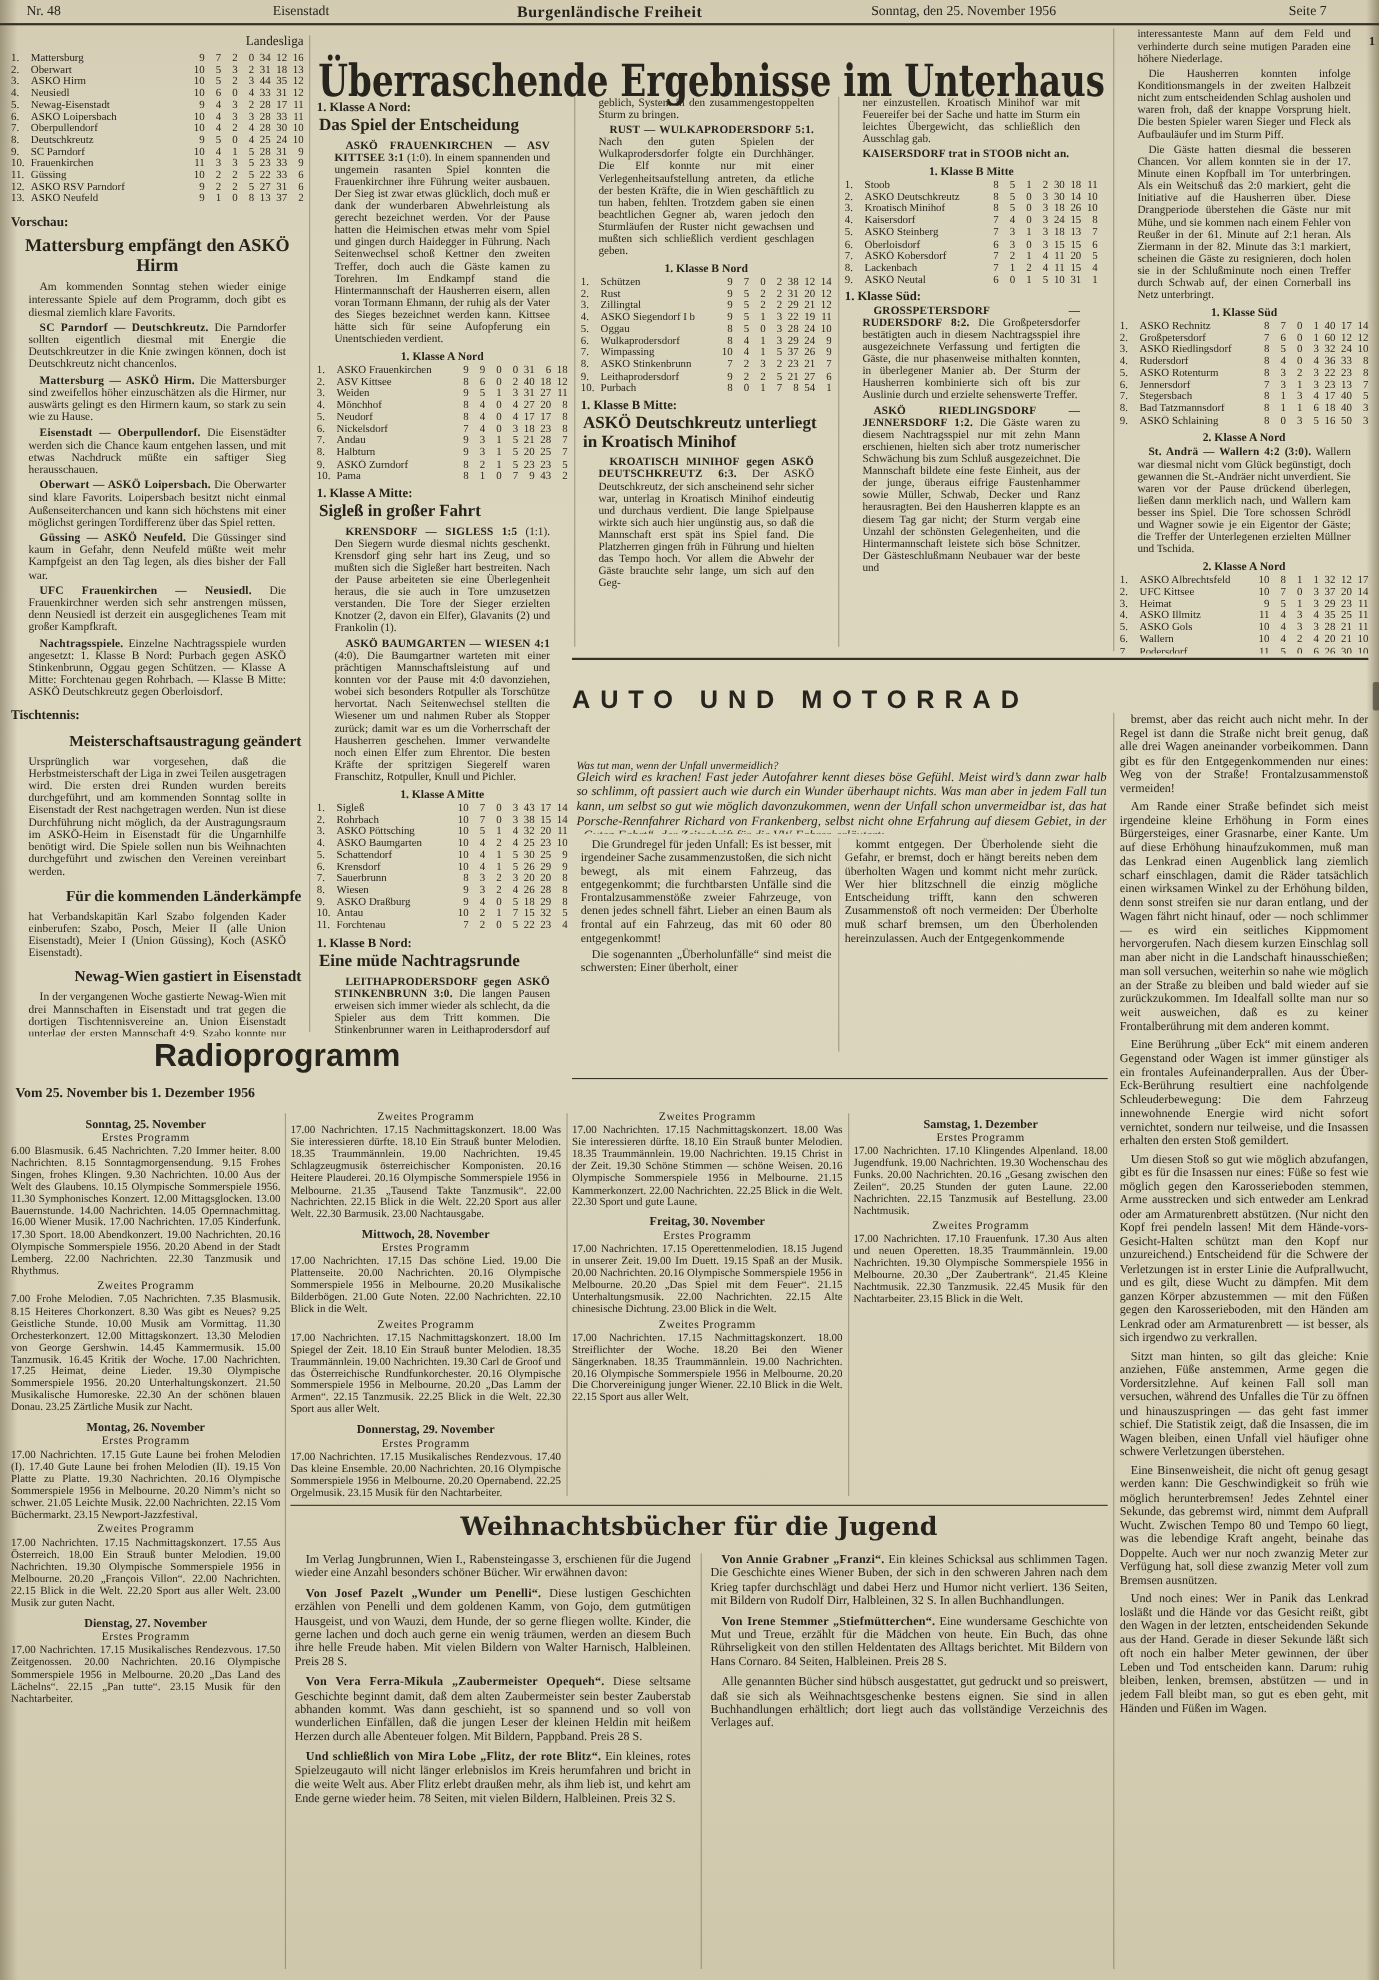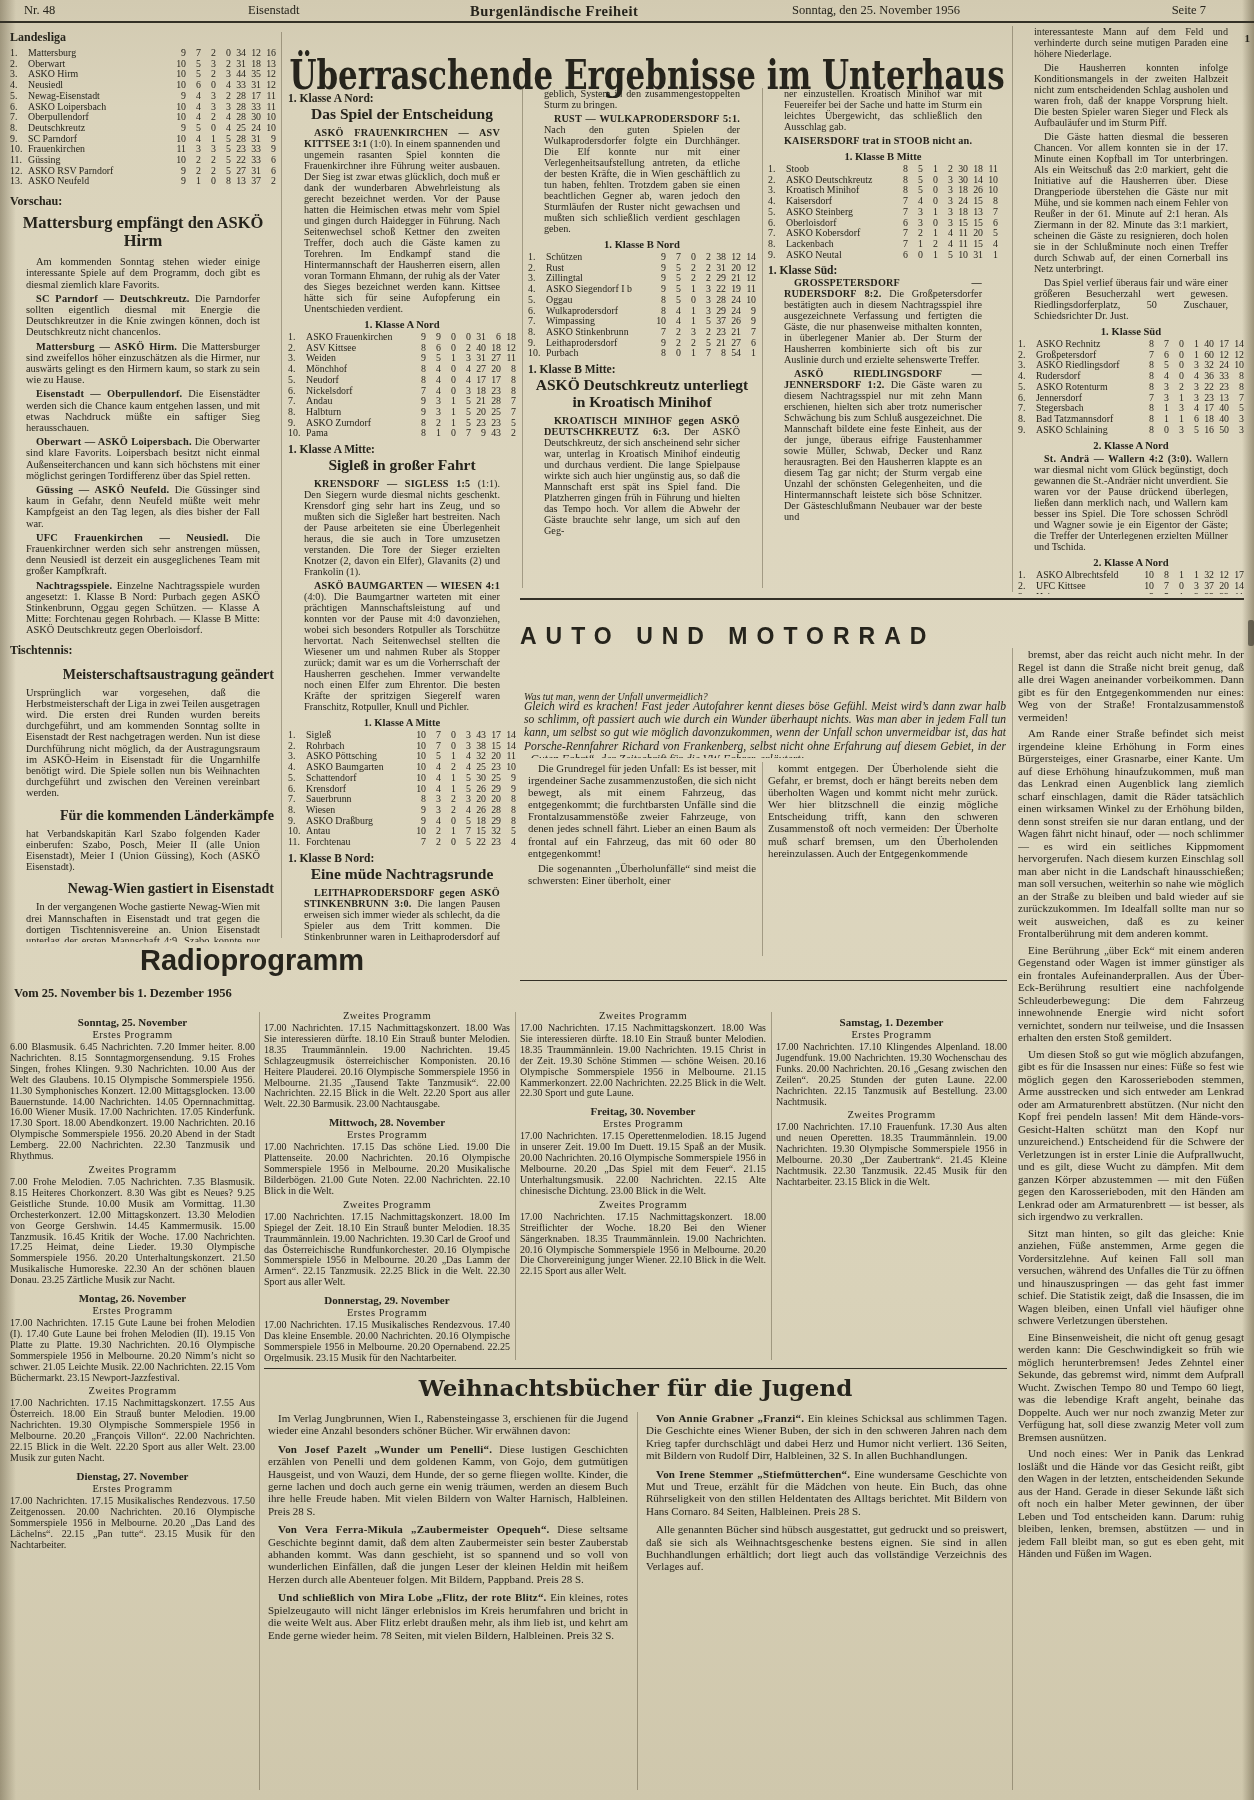--- a/index.html
+++ b/index.html
@@ -9,37 +9,37 @@
       linear-gradient(90deg, rgba(105,95,70,.5) 0px, rgba(0,0,0,0) 16px),
       linear-gradient(270deg, rgba(105,95,70,.55) 0px, rgba(0,0,0,0) 12px),
       linear-gradient(180deg,#d2cab1 0%,#dad3bb 6%,#ded7c0 38%,#d9d2b9 72%,#cfc7ac 100%);}
   .col{position:absolute;overflow:hidden;}
   
   .masthead{position:absolute;top:2px;left:0;width:100%;height:18px;font-size:12.5px;}
   .mh{position:absolute;top:1px;white-space:nowrap;}
   .mh-paper{font-weight:bold;font-size:14.5px;letter-spacing:.5px;}
   .rule{position:absolute;background:#333026;}
   
-  .lg-title{font-weight:bold;font-size:12px;text-align:left;margin:0 0 3px;}
+  .lg-title{font-weight:normal;font-size:12px;text-align:right;margin:0 0 3px;}
   .trow{display:flex;font-size:9.9px;line-height:10.7px;white-space:nowrap;}
   .trow .pos{width:18px;flex:none;}
   .trow .team{flex:1;overflow:hidden;}
   .trow .n{width:15px;flex:none;text-align:right;}
   .lt-title{font-weight:bold;font-size:10.6px;text-align:center;margin:5px 0 2px;}
   .ltable{margin:0 0 4px;}
   .vkicker{font-weight:bold;font-size:12px;margin:7px 0 1px;}
   .lheadline{font-size:16.5px;line-height:18px;font-weight:bold;text-align:center;margin:5px 4px 6px;}
   .sec-head{font-size:14px;line-height:16px;font-weight:bold;text-align:right;margin:9px 2px 4px;}
   .rep{font-size:10.4px;line-height:11.2px;text-align:justify;text-indent:10px;margin:0 16px 3px;}
   .rep b{letter-spacing:.2px;}
   .noind{text-indent:0;}
   
   .sports .rep{font-size:10.2px;line-height:11px;}
   .kicker{font-weight:bold;font-size:11.5px;margin:4px 0 1px;}
-  .subhead{font-size:15.5px;line-height:17px;font-weight:bold;text-align:center;margin:1px 2px 5px;}
+  .subhead{font-size:15.5px;line-height:17px;font-weight:bold;margin:1px 2px 5px;}
   .main-headline{position:absolute;left:286px;top:30px;width:722px;text-align:center;
     font-family:"DejaVu Serif",serif;font-weight:bold;font-size:31px;white-space:nowrap;
     transform:scaleY(1.3);transform-origin:center top;}
   
   .auto-title{position:absolute;left:520px;top:604px;width:724px;text-align:left;
     font-family:Liberation Sans, sans-serif;font-weight:bold;font-size:23px;letter-spacing:9px;white-space:nowrap;}
   .auto-sub{position:absolute;left:524px;top:650px;width:482px;text-align:center;font-weight:bold;font-size:20px;}
   .auto-q{position:absolute;left:524px;top:678px;width:482px;text-align:left;font-weight:normal;font-style:italic;font-size:10px;}
   .auto-intro{position:absolute;left:524px;top:700px;width:482px;height:58px;overflow:hidden;
     font-style:italic;font-size:11.6px;line-height:13.2px;text-align:justify;margin:0;}
@@ -755,21 +755,20 @@
       </div>
     <div class="kicker">1. Klasse Süd:</div>
     <p class="rep"><b>GROSSPETERSDORF — RUDERSDORF 8:2.</b> <span>Die Großpetersdorfer bestätigten auch in diesem Nachtragsspiel ihre ausgezeichnete Verfassung und fertigten die Gäste, die nur phasenweise mithalten konnten, in überlegener Manier ab. Der Sturm der Hausherren kombinierte sich oft bis zur Auslinie durch und erzielte sehenswerte Treffer.</span></p>
     <p class="rep"><b>ASKÖ RIEDLINGSDORF — JENNERSDORF 1:2.</b> <span>Die Gäste waren zu diesem Nachtragsspiel nur mit zehn Mann erschienen, hielten sich aber trotz numerischer Schwächung bis zum Schluß ausgezeichnet. Die Mannschaft bildete eine feste Einheit, aus der der junge, überaus eifrige Faustenhammer sowie Müller, Schwab, Decker und Ranz herausragten. Bei den Hausherren klappte es an diesem Tag gar nicht; der Sturm vergab eine Unzahl der schönsten Gelegenheiten, und die Hintermannschaft leistete sich böse Schnitzer. Der Gästeschlußmann Neubauer war der beste und</span></p>
   </section>
 
   <section class="col sports" style="left:1018px;top:26px;width:226px;height:568px;">
     <p class="rep noind">interessanteste Mann auf dem Feld und verhinderte durch seine mutigen Paraden eine höhere Niederlage.</p>
     <p class="rep">Die Hausherren konnten infolge Konditionsmangels in der zweiten Halbzeit nicht zum entscheidenden Schlag ausholen und waren froh, daß der knappe Vorsprung hielt. Die besten Spieler waren Sieger und Fleck als Aufbauläufer und im Sturm Piff.</p>
     <p class="rep">Die Gäste hatten diesmal die besseren Chancen. Vor allem konnten sie in der 17. Minute einen Kopfball im Tor unterbringen. Als ein Weitschuß das 2:0 markiert, geht die Initiative auf die Hausherren über. Diese Drangperiode überstehen die Gäste nur mit Mühe, und sie kommen nach einem Fehler von Reußer in der 61. Minute auf 2:1 heran. Als Ziermann in der 82. Minute das 3:1 markiert, scheinen die Gäste zu resignieren, doch holen sie in der Schlußminute noch einen Treffer durch Schwab auf, der einen Cornerball ins Netz unterbringt.</p>
-    <p class="rep">Das Spiel verlief überaus fair und wäre einer größeren Besucherzahl wert gewesen. Riedlingsdorferplatz, 50 Zuschauer, Schiedsrichter Dr. Just.</p>
     <div class="lt-title">1. Klasse Süd</div>
     <div class="ltable">
 
     <div class="trow">
           <span class="pos">1.</span>
           <span class="team">ASKÖ Rechnitz</span>
           <span class="n">8</span>
           <span class="n">7</span>
           <span class="n">0</span>
           <span class="n">1</span>

